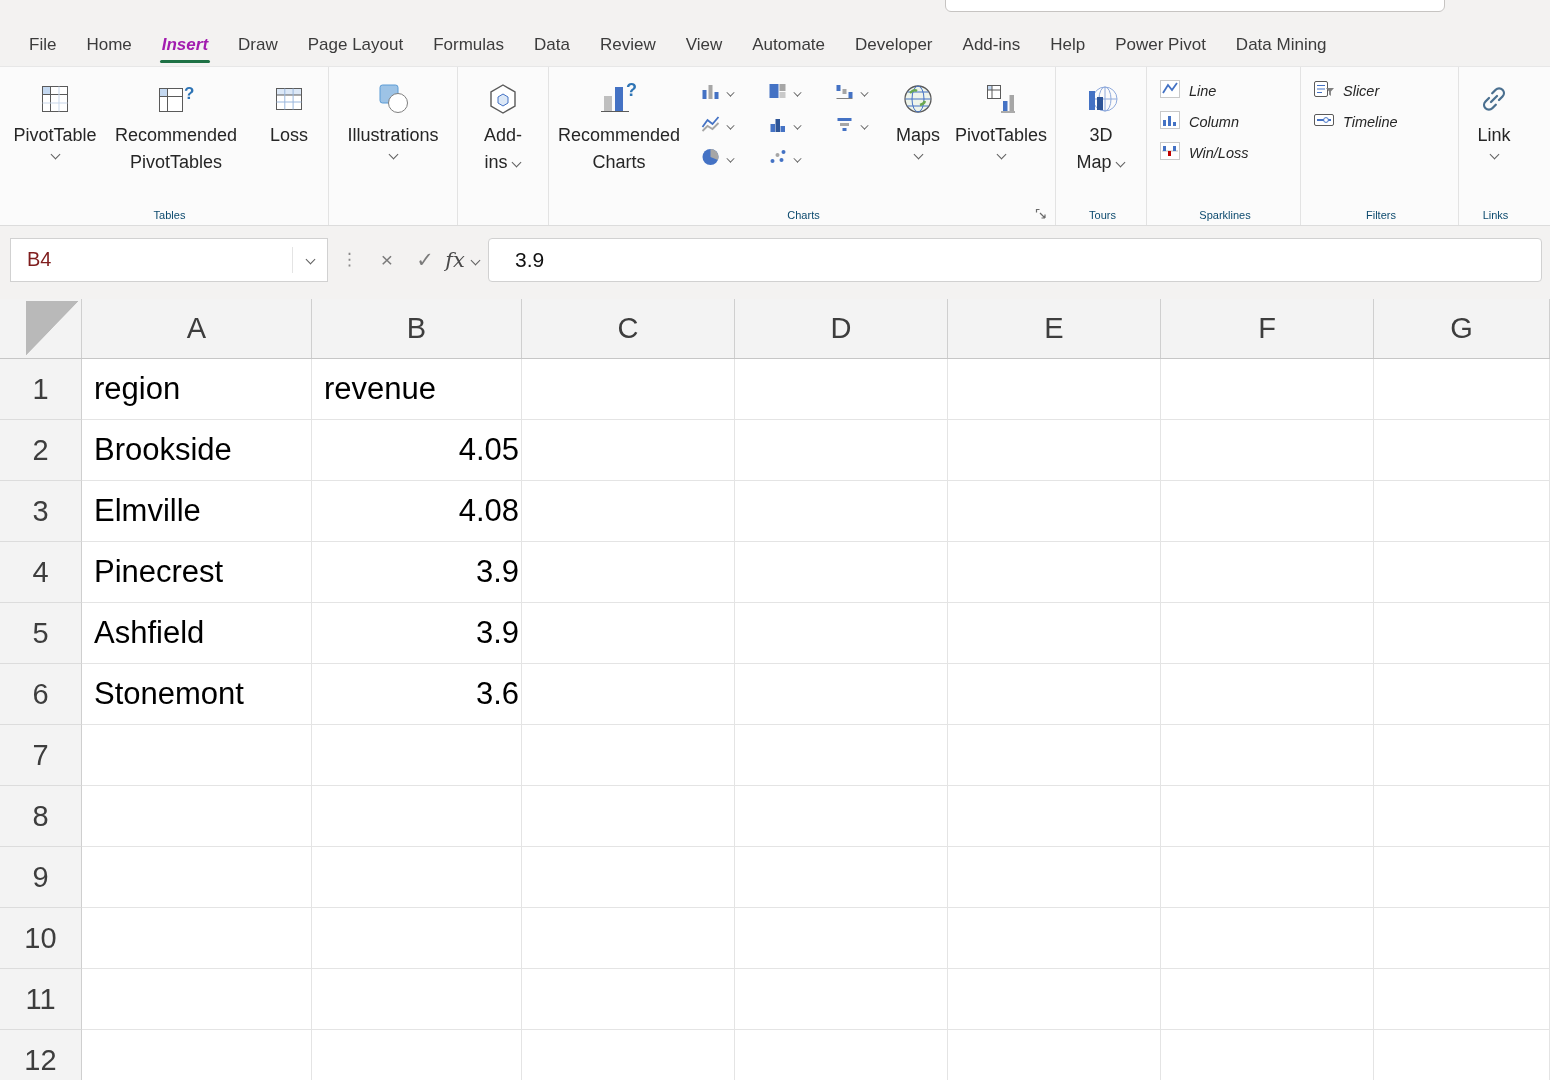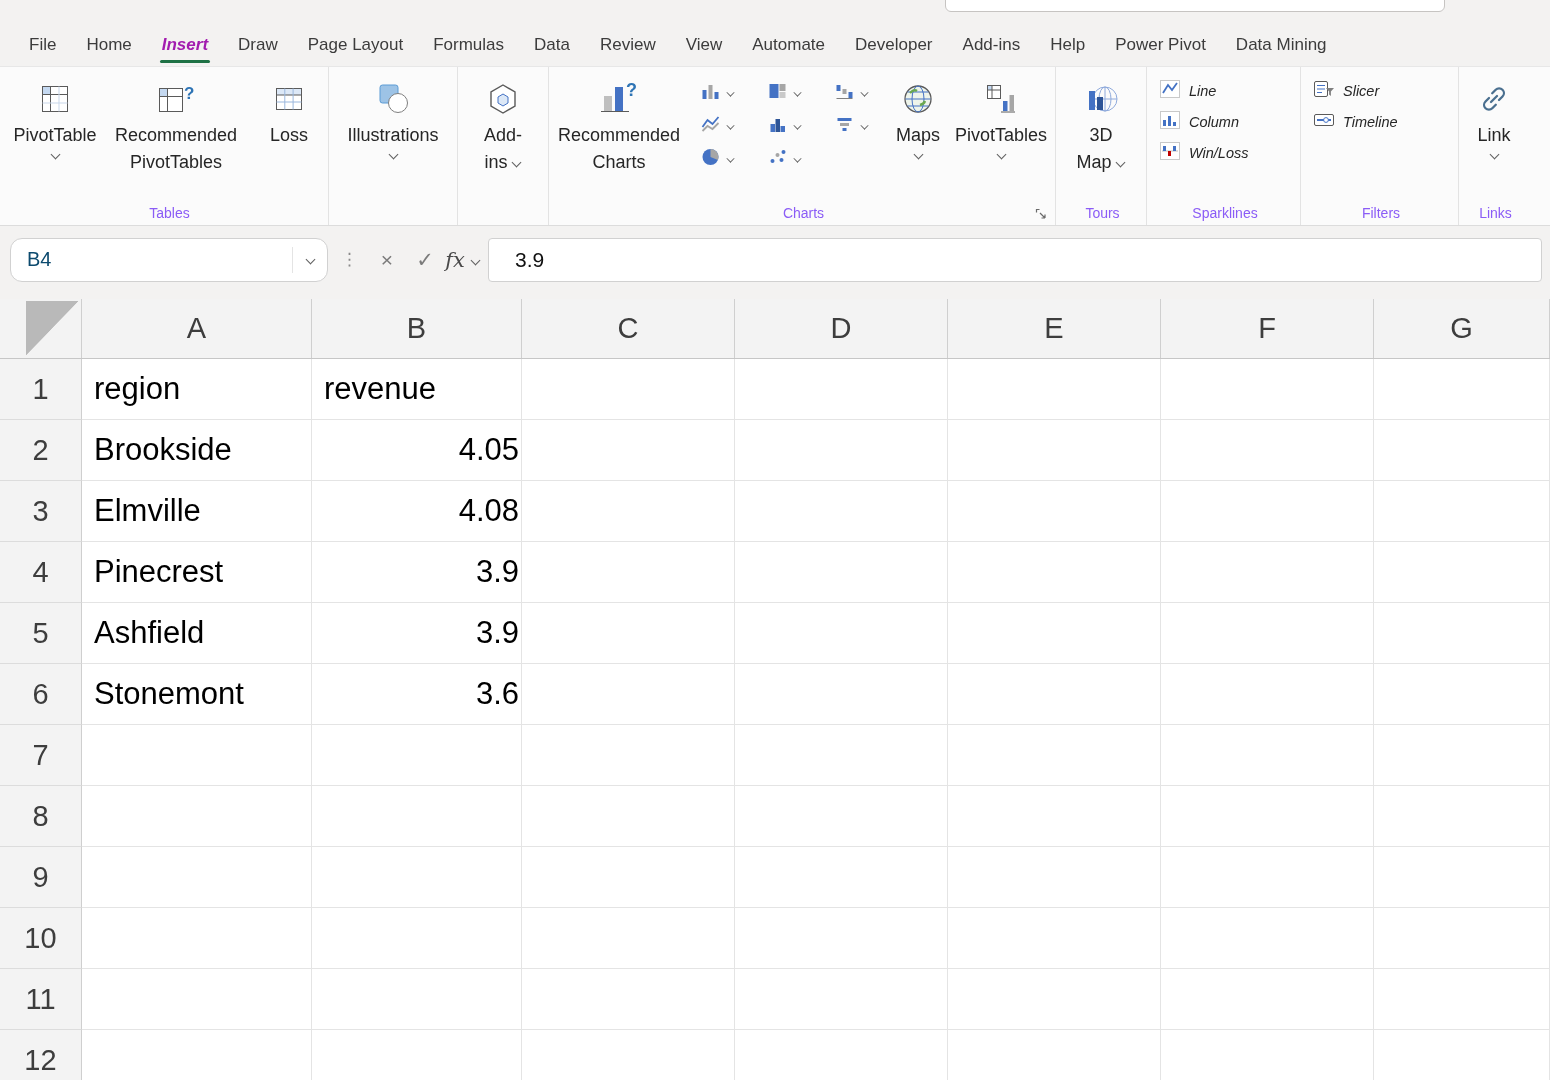--- a/index.html
+++ b/index.html
@@ -14,21 +14,21 @@
 
   
   .tab-bar { height:42px; display:flex; align-items:center; padding:0 14px; }
   .rtab { position:relative; padding:9px 15px; font-size:17px; color:#3c3c3c; white-space:nowrap; cursor:default; }
   .rtab.active { color:#a21caf; font-weight:600;font-style:italic; }
   .rtab.active::after { content:""; position:absolute; left:13px; right:13px; bottom:1px; height:3px; background:#1e7145; border-radius:2px; }
 
   
   .ribbon { display:flex; height:160px; background:#fbfbfb; border-top:1px solid #e7e7e7; border-bottom:1px solid #dcdcdc; padding-left:8px; }
   .rgroup { position:relative; display:flex; flex-direction:row; align-items:flex-start; border-right:1px solid #e3e3e3; padding:4px 4px 22px; }
-  .rgroup-label { position:absolute; bottom:4px; left:3px; right:0; text-align:center; font-size:14px; color:#8b5cf6; }
+  .rgroup-label { position:absolute; bottom:4px; left:3px; right:0; text-align:center; font-size:11px; color:#0c4a6e; }
   .rbtn { display:flex; flex-direction:column; align-items:center; padding:7px 4px 2px; text-align:center; color:#262626; cursor:default; }
   .ricon { height:42px; display:flex; align-items:center; justify-content:center; }
   .rlabel { font-size:18px; line-height:1.28; margin-top:4px; white-space:nowrap; }
   .chev { display:inline-block; width:11px; height:8px; position:relative; margin-top:4px; }
   .chev::after { content:""; position:absolute; left:2px; top:0; width:6px; height:6px;
     border-right:1.5px solid #5f5f5f; border-bottom:1.5px solid #5f5f5f; transform:rotate(45deg); }
   .chev.inline { margin:0 0 0 3px; vertical-align:middle; }
   .chev.sm { transform:scale(.82); margin-top:0; }
 
   .w84{width:86px}.w156{width:156px}.w70{width:70px}.w120{width:120px}.w82{width:82px}
@@ -37,22 +37,22 @@
   .chart-grid { display:grid; grid-template-columns:repeat(3,66px); grid-auto-rows:32px; gap:1px; margin-top:6px; }
   .mini { display:flex; align-items:center; justify-content:center; gap:4px; cursor:default; }
 
   .stack { display:flex; flex-direction:column; gap:8px; padding:8px 8px;font-style:italic; }
   .sitem { display:flex; align-items:center; gap:8px; font-size:14.5px; color:#262626; white-space:nowrap; cursor:default; }
 
   .launcher { position:absolute; right:6px; bottom:4px; width:14px; height:14px; cursor:default; }
 
   
   .formula-row { height:67px; background:#f3f2f1; display:flex; align-items:center; padding-left:10px; }
-  .name-box { width:318px; height:44px; background:#fff; border:1px solid #d1d1d1; border-radius:12px;
-    display:flex; align-items:center; font-size:20px; color:#0c4a6e; padding-left:16px; }
+  .name-box { width:318px; height:44px; background:#fff; border:1px solid #d1d1d1; border-radius:0;
+    display:flex; align-items:center; font-size:20px; color:#7f1d1d; padding-left:16px; }
   .nb-text { flex:1; text-align:left; }
   .nb-sep { width:1px; height:26px; background:#e4e4e4; }
   .nb-chev { width:34px; display:flex; justify-content:center; }
   .dots { margin:0 10px 0 13px; color:#8a8a8a; font-size:17px; }
   .fb-btn { width:38px; height:44px; display:flex; align-items:center; justify-content:center;
     background:none; border:none; color:#7b7b7b; font-size:21px; cursor:default; }
   .fb-fx { font-family:"DejaVu Serif", serif; font-style:italic; font-size:21px; color:#4a4a4a; gap:5px; }
   .formula-input { flex:1; height:44px; background:#fff; border:1px solid #d1d1d1; border-radius:4px;
     margin:0 8px 0 6px; display:flex; align-items:center; padding-left:26px; font-size:21px; color:#111; }
 

